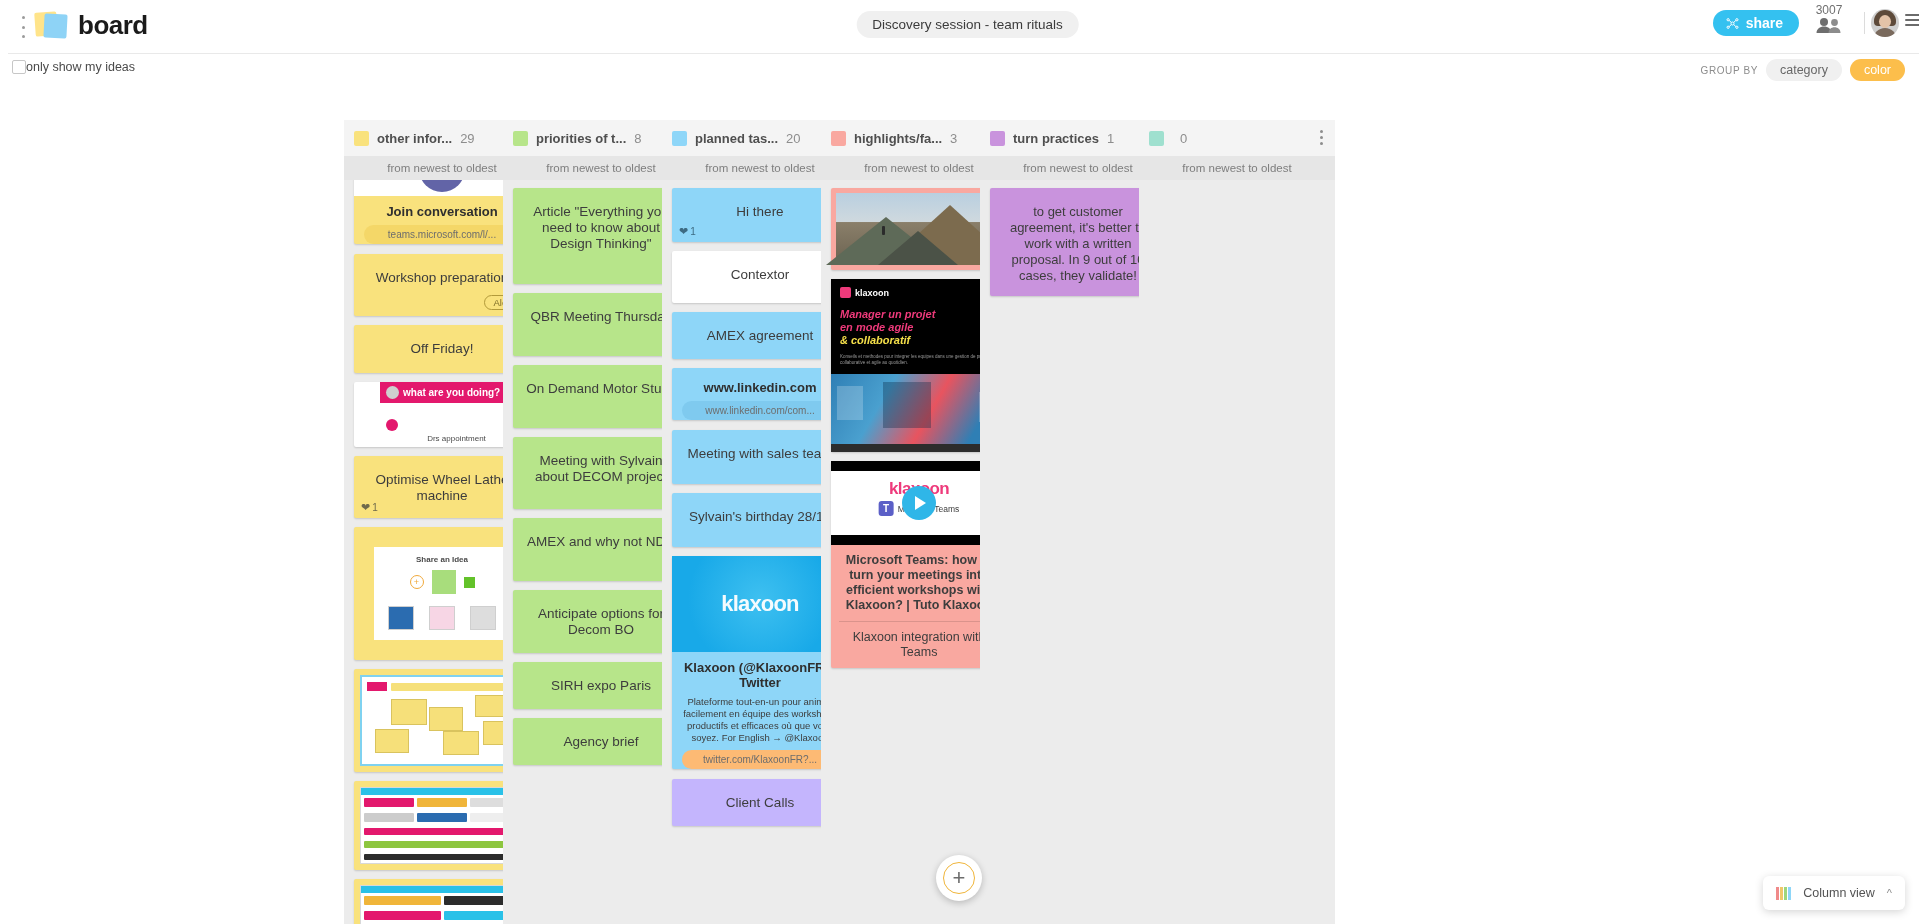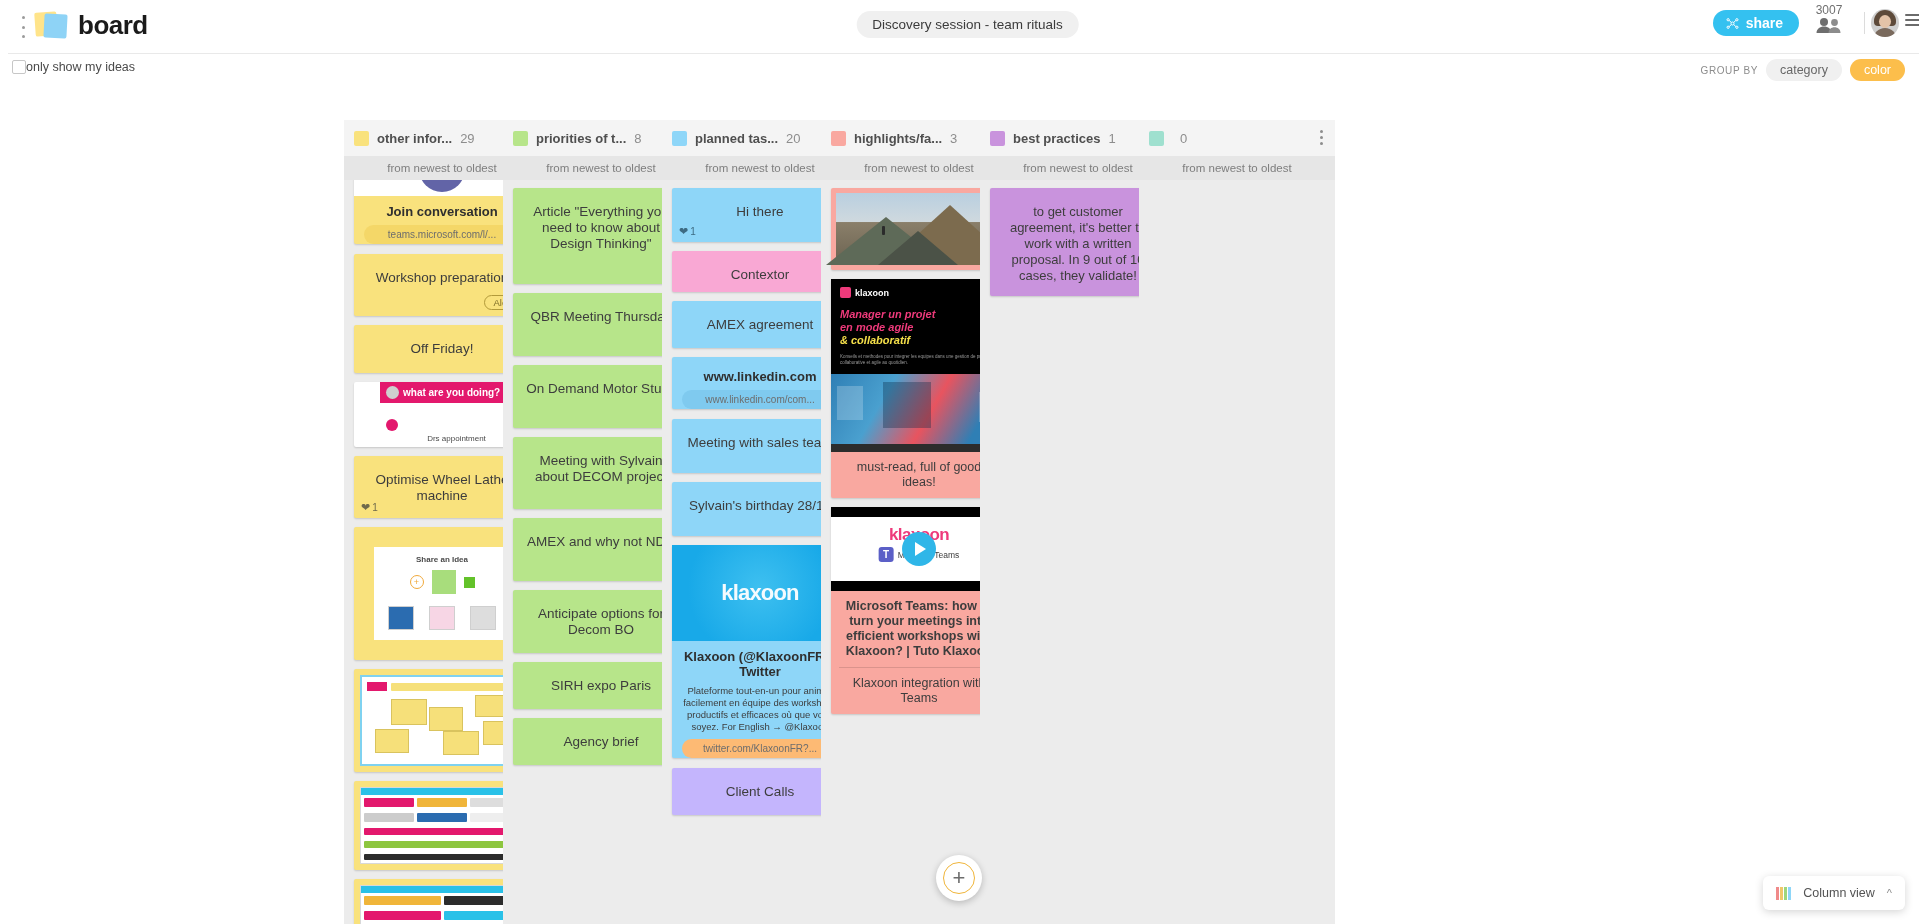--- a/index.html
+++ b/index.html
@@ -510,21 +510,21 @@
     <div class="col-body" style="height:744px; overflow:hidden;">
 
       <div class="card" style="background:#8ed6f8; height:54px;">
         <div class="card-text">Hi there</div>
         <div class="likes" style="color:#3d6b83;">
           <span class="hrt">❤</span>
           <span>1</span>
         </div>
       </div>
 
-      <div class="card" style="background:#f9a8d4; height:41px;">
+      <div class="card" style="background:#ffffff; height:52px;">
         <div class="card-text">Contextor</div>
       </div>
 
       <div class="card" style="background:#8ed6f8; height:47px;">
         <div class="card-text">AMEX agreement</div>
       </div>
 
       <div class="card" style="background:#8ed6f8;">
         <div class="card-link-title" style="padding-top:12px;">www.linkedin.com</div>
         <div class="url-pill" style="background:#7fcaef;">www.linkedin.com/com...</div>
@@ -586,21 +586,20 @@
           </div>
           <h4>Manager un projet<br>en mode agile<br><span>&amp; collaboratif</span></h4>
           <p>Konseils et methodes pour integrer les equipes dans une gestion de projet collaborative et agile au quotidien.</p>
         </div>
         <div class="media-photo">
           <span class="bx1"></span>
           <span class="bx2"></span>
           <span class="bx3"></span>
           <span class="bar"></span>
         </div>
-        <div class="card-cap">must-read, full of good ideas!</div>
       </div>
 
       <div class="card" style="background:#f9a8a0;">
         <div class="media-video">
           <div class="blackbar"></div>
           <div class="inner">
             <span class="kxlogo">klaxoon</span>
             <span class="teamsrow">
               <span class="tlogo">T</span>
               <span class="ttxt">Microsoft Teams</span>
@@ -613,21 +612,21 @@
         <div class="divider-line"></div>
         <div class="card-cap">Klaxoon integration with Teams</div>
       </div>
 
     </div>
   </div>
 
   <div class="column" style="left:980px; height:804px;">
     <div class="col-head">
       <span class="col-swatch" style="background:#c993dd"></span>
-      <span class="col-title">best practices</span>
+      <span class="col-title">turn practices</span>
       <span class="col-count">1</span>
       <span class="col-kebab">
           <i></i>
           <i></i>
           <i></i>
         </span>
     </div>
     <div class="col-sort">from newest to oldest</div>
     <div class="col-body">
       <div class="card" style="background:#c993dd; height:108px;">

